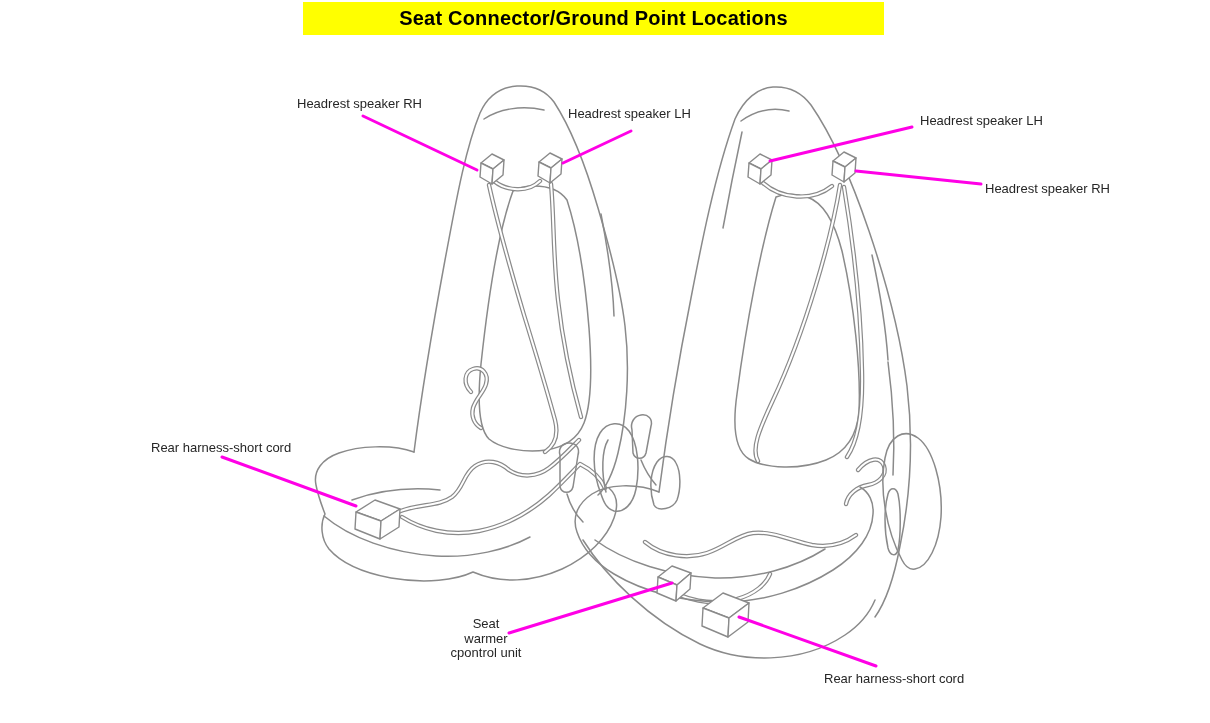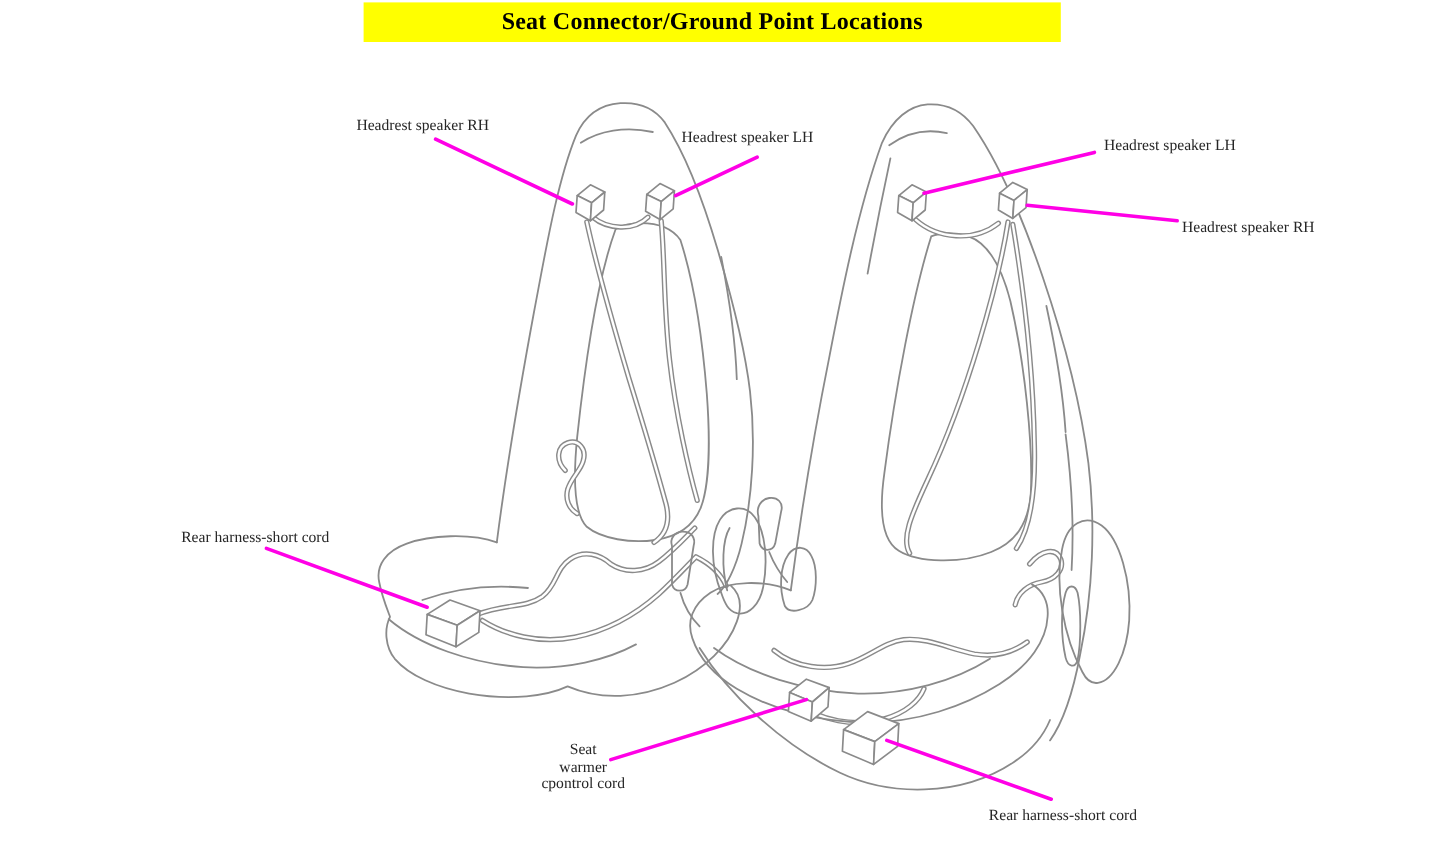--- a/index.html
+++ b/index.html
@@ -1,18 +1,18 @@
 <!DOCTYPE html>
 <html style="--page-bg: #ffffff; --banner-bg: #ffff00; --banner-text: #000000; --callout-line: #ff00e6; --seat-line: #8a8a8a; --label-text: #262626;"><head>
 <meta charset="utf-8">
 <style>
   html,body{margin:0;padding:0;background:#fff;}
   .canvas{
     position:relative;width:1210px;height:723px;background:var(--page-bg,#fff);
-    font-family:Liberation Serif, serif;overflow:hidden;
+    font-family:Liberation Sans, sans-serif;overflow:hidden;
   }
   .banner{
     position:absolute;left:303px;top:2px;width:581px;height:33px;
     background:var(--banner-bg,#ffff00);color:var(--banner-text,#000);
     display:flex;align-items:center;justify-content:center;
     font-size:20px;font-weight:bold;letter-spacing:0.2px;
   }
   .diagram-svg{position:absolute;left:0;top:0;}
   .ln{stroke:var(--seat-line,#8a8a8a);stroke-width:1.5;fill:none;stroke-linejoin:round;stroke-linecap:round;}
   .bx{stroke:var(--seat-line,#8a8a8a);stroke-width:1.4;fill:#fff;stroke-linejoin:round;}
@@ -152,16 +152,16 @@
     </g>
   </svg>
 
   <div class="label" style="left:297px;top:97px">Headrest speaker RH</div>
   <div class="label" style="left:568px;top:107px">Headrest speaker LH</div>
   <div class="label" style="left:920px;top:114px">Headrest speaker LH</div>
   <div class="label" style="left:985px;top:182px">Headrest speaker RH</div>
   <div class="label" style="left:151px;top:441px">Rear harness-short cord</div>
   <div class="label center" style="left:436px;top:617px;width:100px">Seat
 warmer
-cpontrol cord</div>
+cpontrol unit</div>
   <div class="label" style="left:824px;top:672px">Rear harness-short cord</div>
 
 </div>
 
 </body></html>

